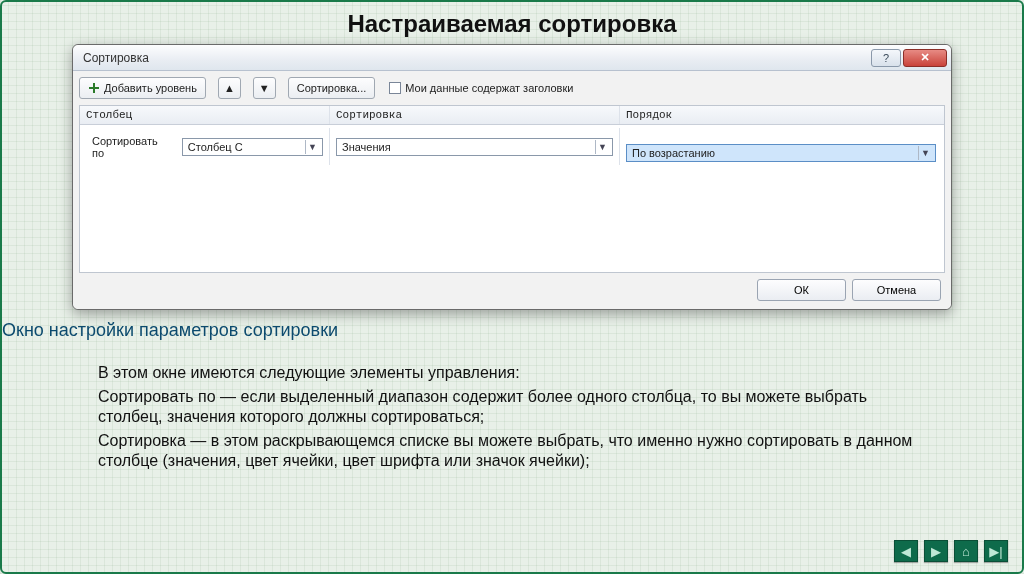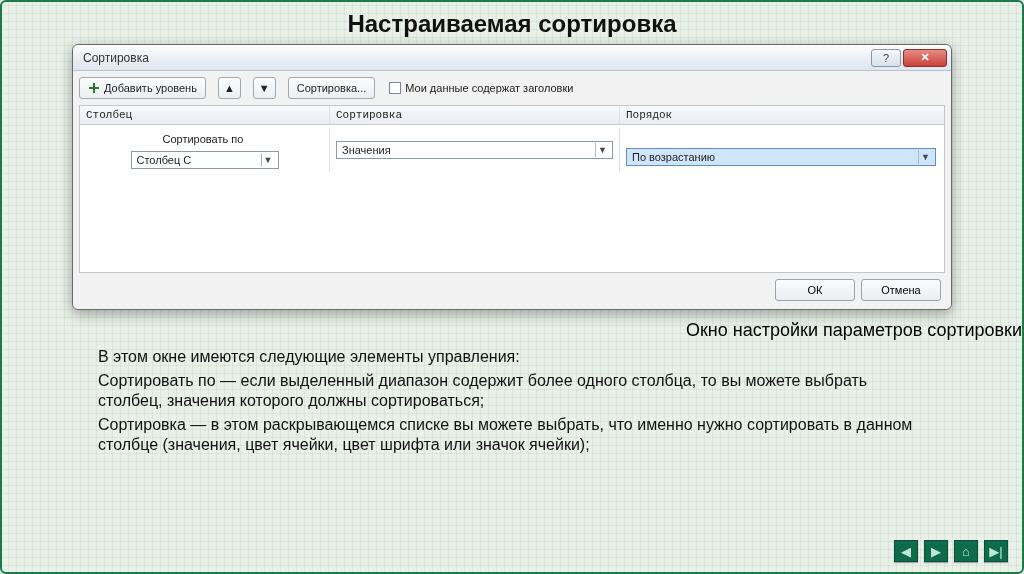--- a/index.html
+++ b/index.html
@@ -109,27 +109,27 @@
   }
   .combo.sel { background:#cfe5fb; border-color:#5b8ec6;margin-top:13px; }
   .combo .arrow { width:14px; height:14px; border-left:1px solid #aeb8c6; display:flex; align-items:center; justify-content:center; color:#445; font-size:9px;}
   .c1w { width: 148px; gap: 33px; }
   .c2w { width: 280px; text-align: right; }
   .c3w { width: 310px; }
   .dlg-footer {
     display:flex; justify-content:flex-end; gap:6px; padding:6px 4px 2px;
   }
   .fbtn {
-    width:80px; height:22px; font-size:11px;
+    width:89px; height:22px; font-size:11px;
     border:1px solid #9aa4b2; border-radius:3px;
     background:linear-gradient(#fdfdfe,#eaedf2);
     display:flex; align-items:center; justify-content:center;
   }
   
-  .caption { text-align:right; font-size:18px; color:#000000; margin:10px 0 6px; }
+  .caption { text-align:left; font-size:18px; color:#0c4a6e; margin:10px 0 22px; }
   .para { font-size:16px; color:#111; margin:4px 96px; line-height:1.25; }
   
   .nav {
     position:absolute; right:14px; bottom:10px; display:flex; gap:6px;
   }
   .nav-btn {
     width:24px; height:22px; background:#0e6b4b; color:#bfe8d6;
     display:flex; align-items:center; justify-content:center;
     box-shadow: inset 0 0 0 1px #0a4f37, 0 1px 1px rgba(0,0,0,0.3);
     font-size:13px;
@@ -177,21 +177,21 @@
       </label>
     </div>
 
     <div class="grid-area">
       <div class="grid-head">
         <div class="col1">Столбец</div>
         <div class="col2">Сортировка</div>
         <div class="col3">Порядок</div>
       </div>
       <div class="grid-row">
-        <div class="col1" style="display:flex;align-items:center;gap:4px;flex-direction:column;">
+        <div class="col1" style="display:flex;align-items:center;gap:4px;">
           <span class="row-label">Сортировать по</span>
           <div class="combo c1w">
             <span>Столбец C</span>
             <span class="arrow">▼</span>
           </div>
         </div>
         <div class="col2" style="display:flex;align-items:center;">
           <div class="combo c2w">
             <span>Значения</span>
             <span class="arrow">▼</span>

